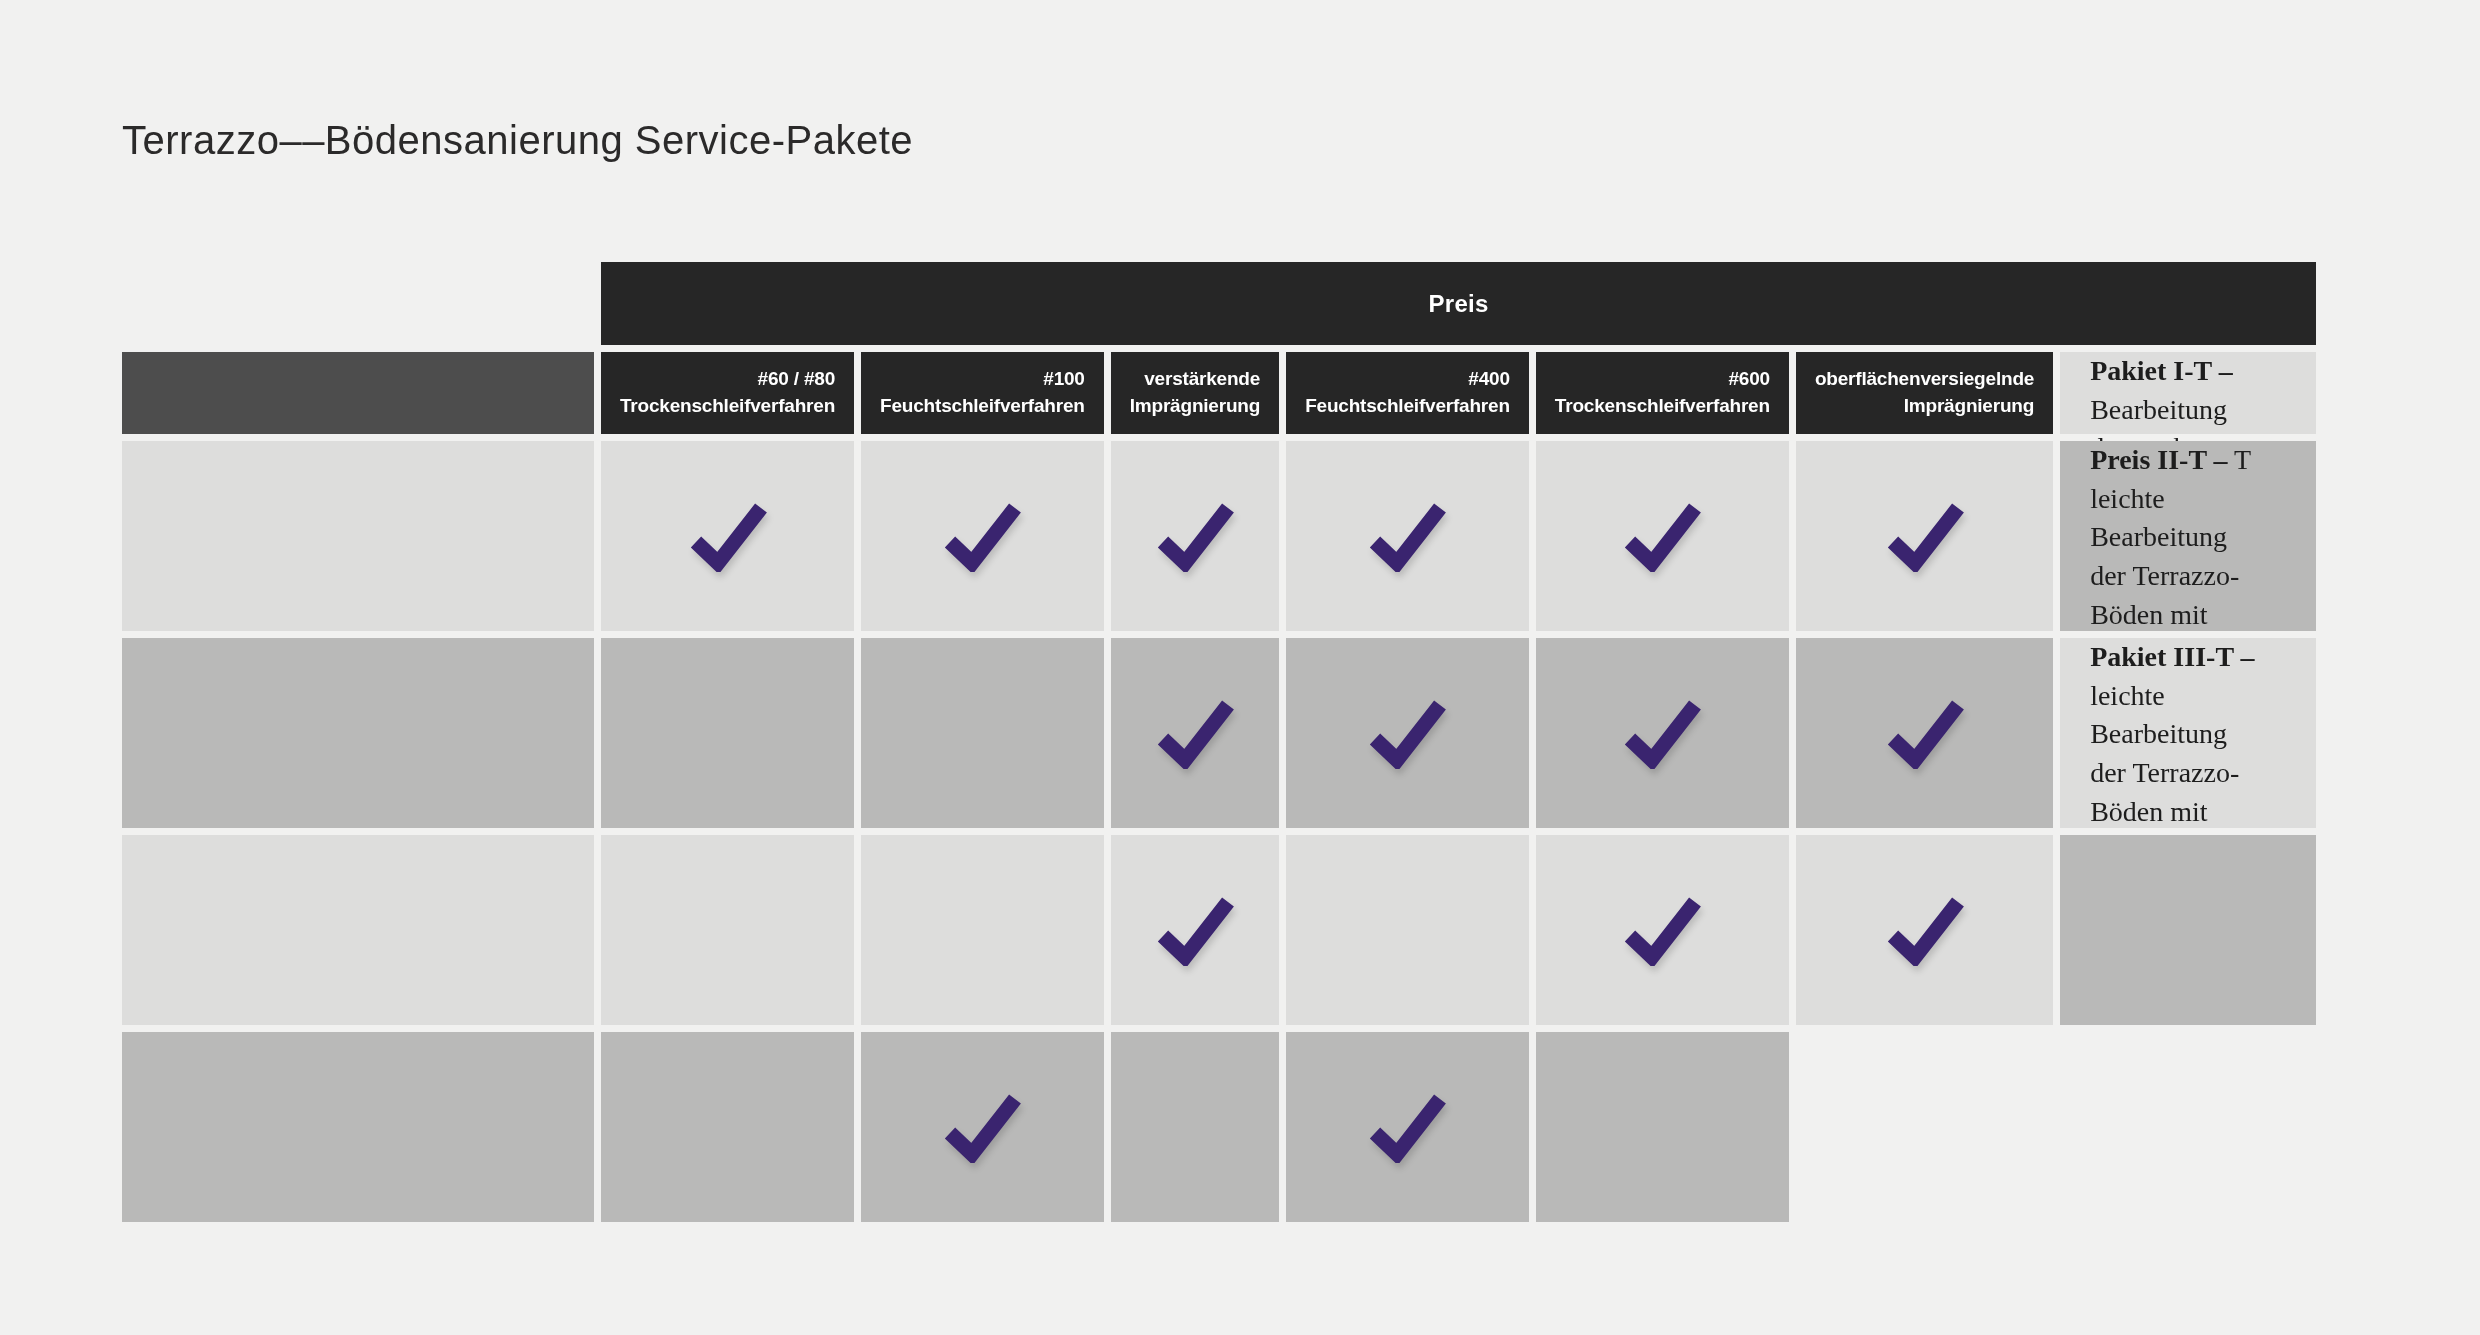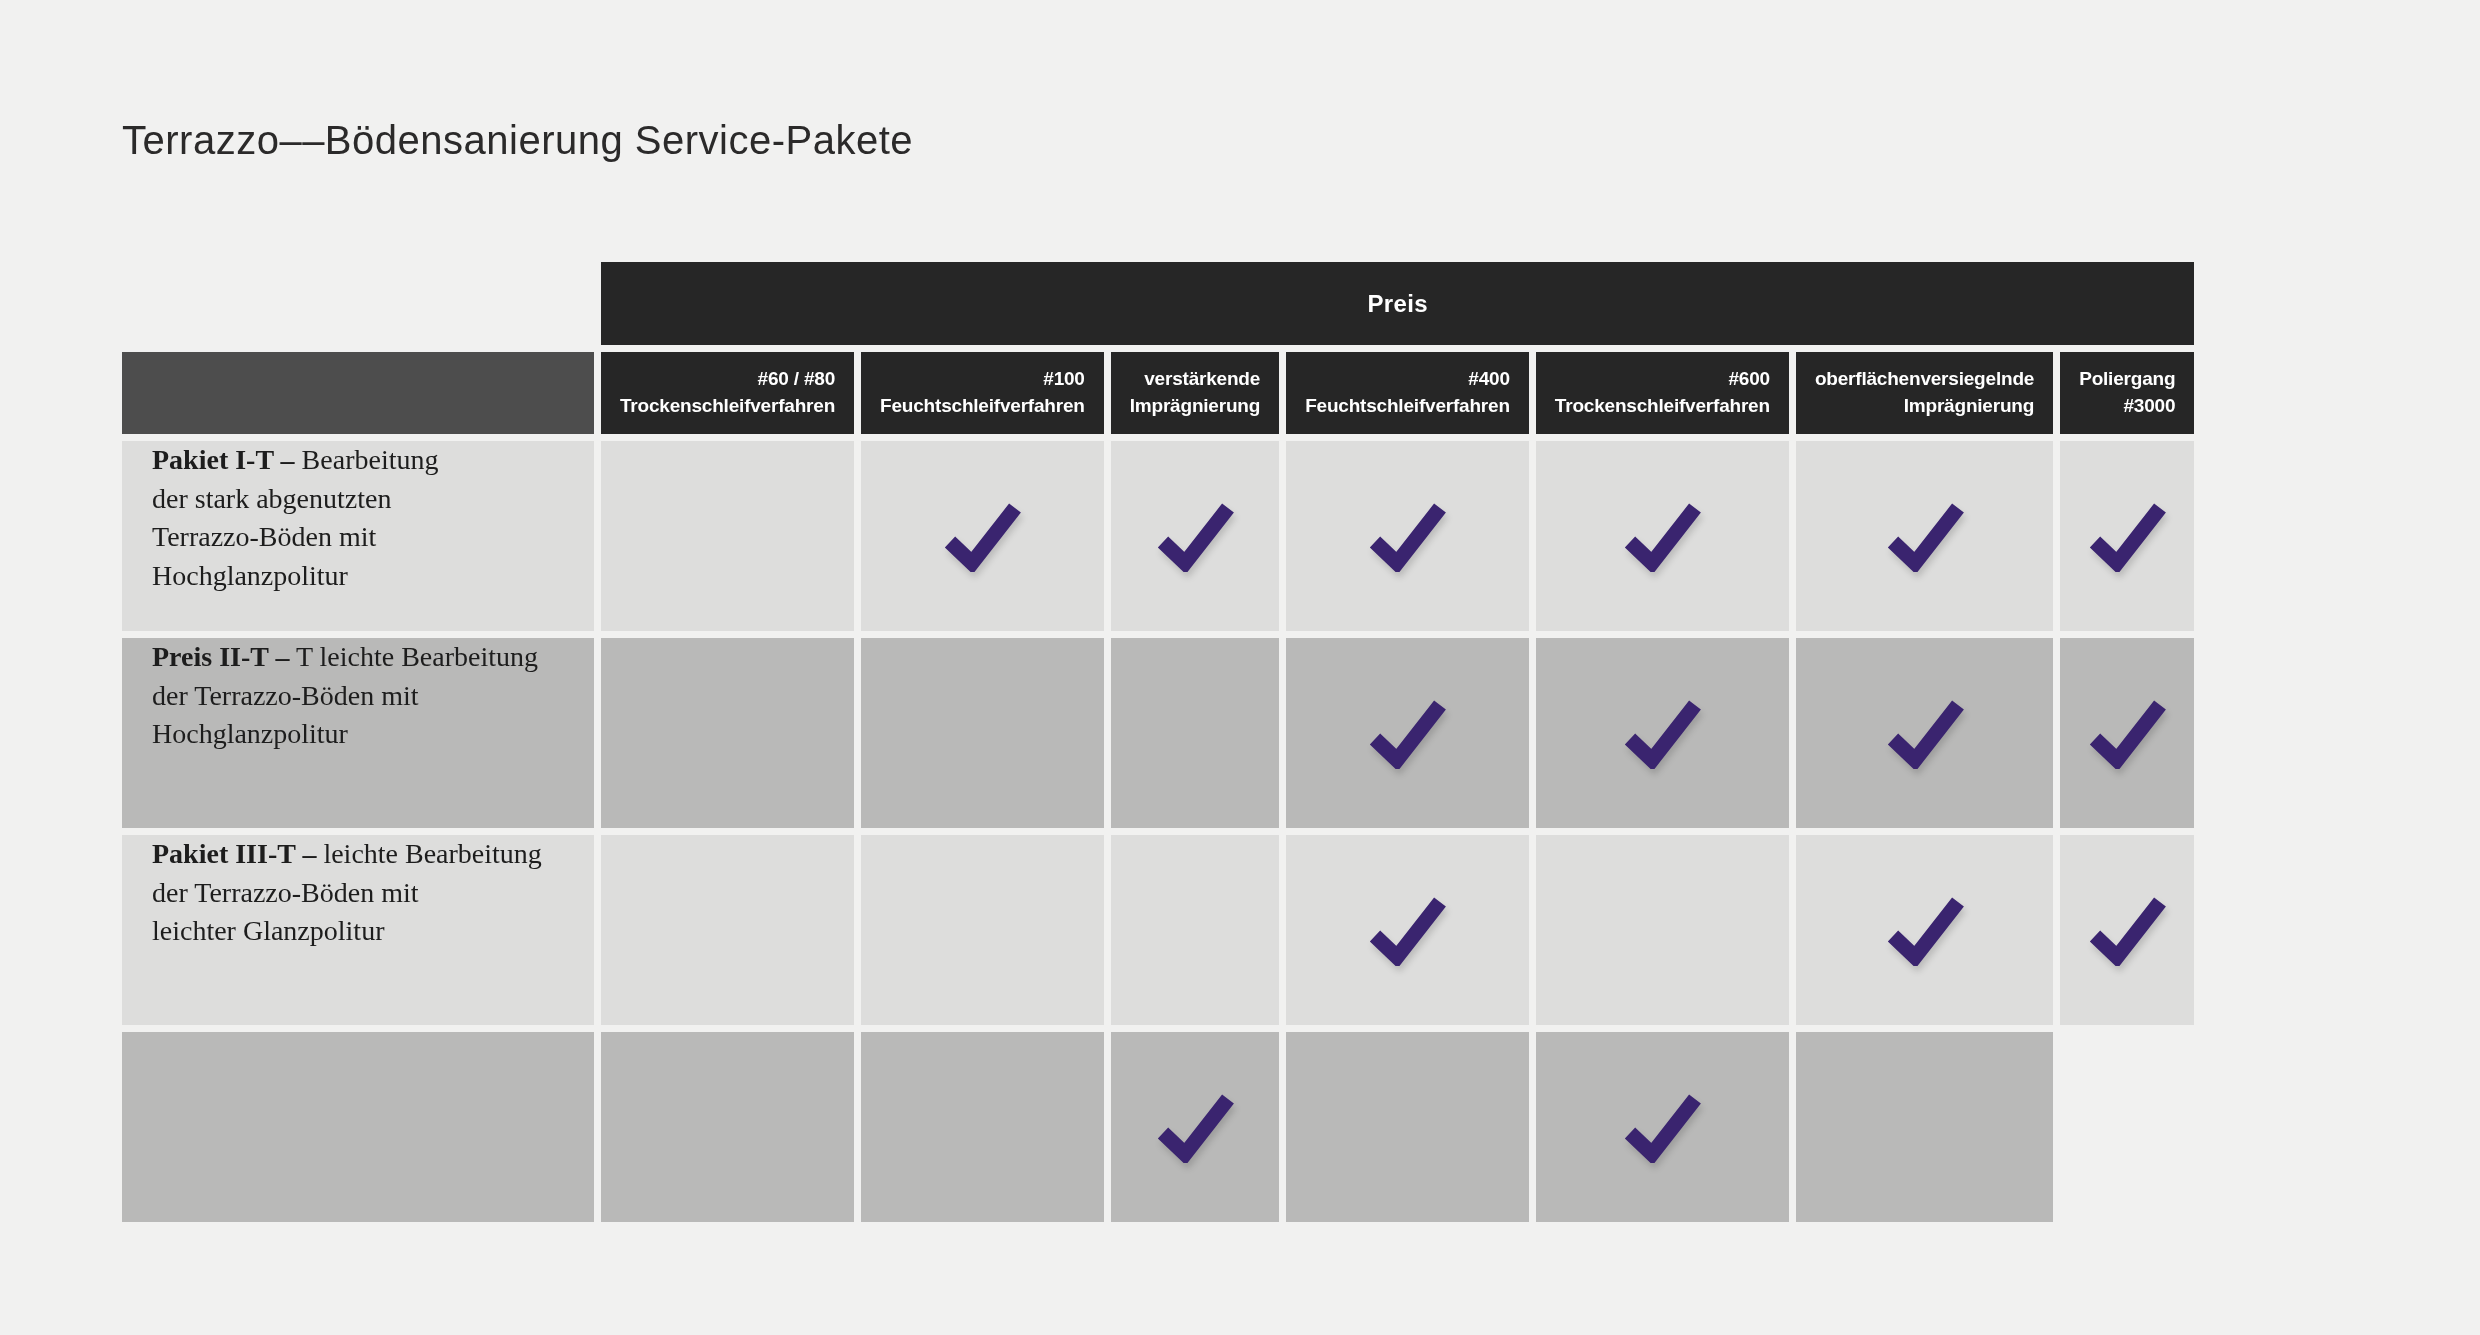--- a/index.html
+++ b/index.html
@@ -81,22 +81,20 @@
     <div class="cell col-head">#100
 Feuchtschleifverfahren</div>
     <div class="cell col-head">verstärkende
 Imprägnierung</div>
     <div class="cell col-head">#400
 Feuchtschleifverfahren</div>
     <div class="cell col-head">#600
 Trockenschleifverfahren</div>
     <div class="cell col-head">oberflächenversiegelnde
 Imprägnierung</div>
-    <div class="cell col-head">Poliergang
-#3000</div>
     <div class="cell row-label light">
       <p><b>Pakiet I-T –</b><span> Bearbeitung
 der stark abgenutzten
 Terrazzo-Böden mit
 Hochglanzpolitur</span></p>
     </div>
     <div class="cell data-cell light"></div>
     <div class="cell data-cell light">
   <svg class="check" viewBox="0 0 80 72" xmlns="http://www.w3.org/2000/svg" aria-hidden="true">
     <polyline points="8,42 30,63 73,8"></polyline>

